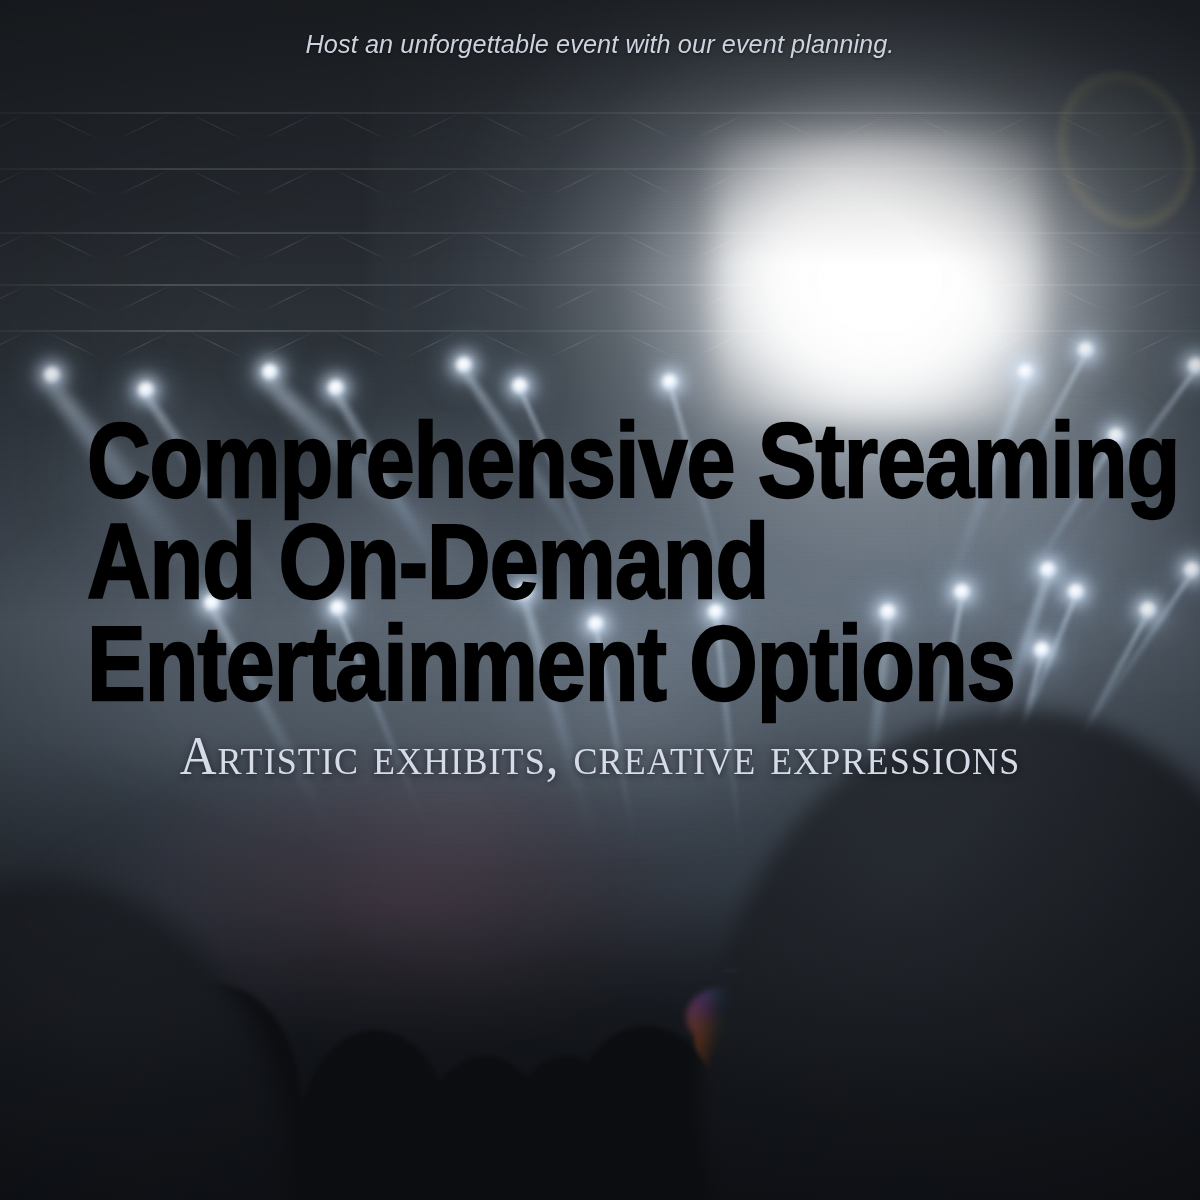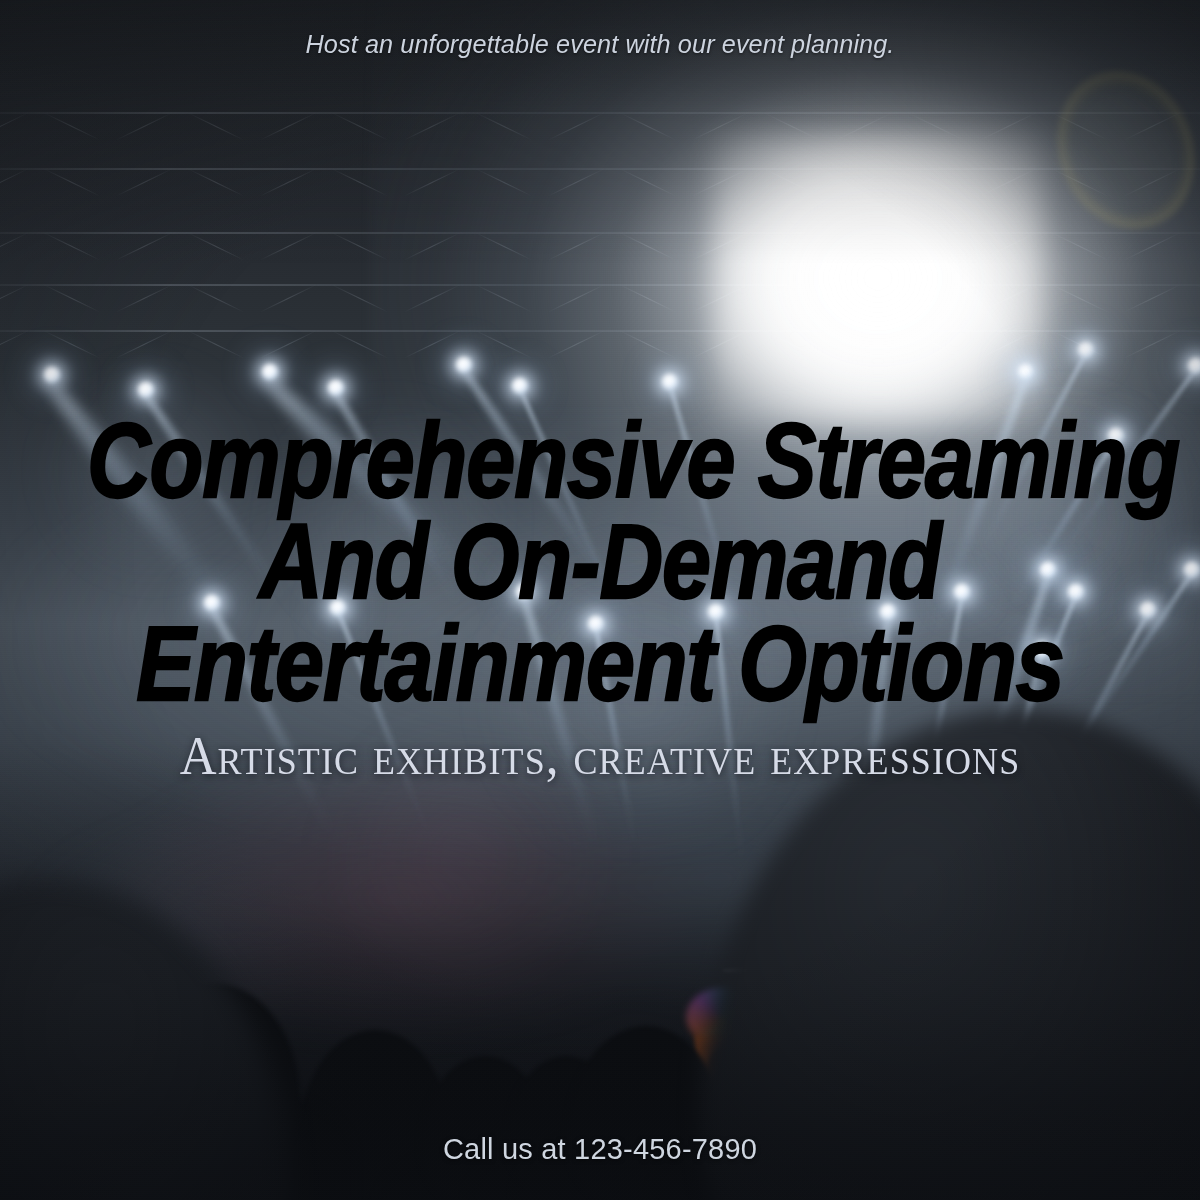--- a/index.html
+++ b/index.html
@@ -235,22 +235,20 @@
     font-family:"Liberation Sans", sans-serif;
     font-style:italic; font-weight:300;
     font-size:25.5px; letter-spacing:.1px;
     color:#ccd3de;
     text-shadow:0 1px 3px rgba(0,0,0,.55);
     transform:scaleX(.99);
   }
 
   .headline{
     position:absolute; top:408px; left:0; width:100%;
-    text-align:center;
-    font-style:italic;
   }
   .headline .hl{
     display:block;
     font-family:"Liberation Sans Narrow","Liberation Sans", sans-serif;
     font-weight:700;
     font-size:103px;
     line-height:.985;
     letter-spacing:-1.2px;
     color:#000000;
     transform:scaleX(.855) scaleY(1.03);
@@ -553,15 +551,14 @@
     <div class="tagline">Host an unforgettable event with our event planning.</div>
 
     <div class="headline">
       <span class="hl">Comprehensive Streaming</span>
       <span class="hl">And On-Demand</span>
       <span class="hl">Entertainment Options</span>
     </div>
 
     <div class="subtitle">Artistic exhibits, creative expressions</div>
 
-    <div class="footer">Call us at 123-456-7890</div>
   </div>
 </div>
 
 </body></html>

